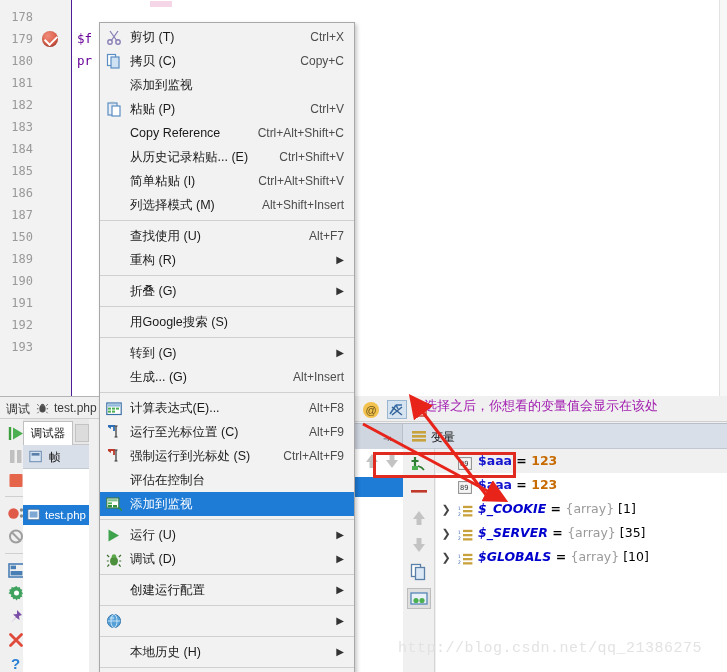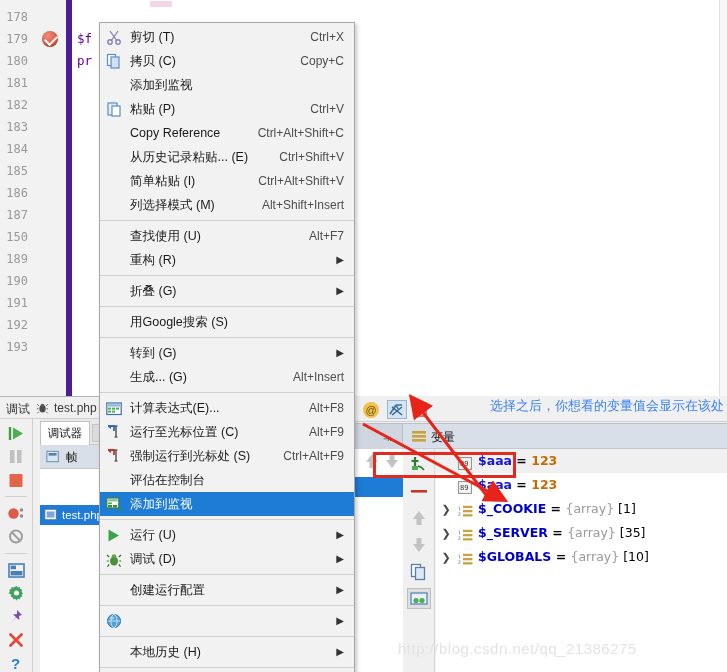--- a/index.html
+++ b/index.html
@@ -11,21 +11,21 @@
     font-family: "Liberation Sans", "DejaVu Sans", sans-serif;
     font-size: 12px;
     color: #000;
   }
   #root { position: relative; width: 727px; height: 672px; overflow: hidden; }
 
   
   .editor-wrap { position:absolute; left:0; top:0; width:727px; height:396px; background:#ffffff; }
   .gutter {
     position:absolute; left:0; top:0; width:72px; height:396px;
-    background:#f2f2f2; border-right:6px solid #4c1d95;
+    background:#f2f2f2; border-right:1px solid #4c1d95;
   }
   .gutter-inner { position:relative; padding-top:6px; }
   .ln-row { height:22px; line-height:22px; position:relative; }
   .ln-num {
     position:absolute; right:38px; top:0;
     color:#999999; font-family:"DejaVu Sans Mono","Liberation Mono",monospace; font-size:12px;
   }
   .bp-icon {
     position:absolute; left:42px; top:3px; width:16px; height:16px;
     border-radius:50%;
@@ -55,21 +55,21 @@
   .dt-bug { position:absolute; left:36px; top:5px; width:13px; height:12px; }
   .dt-file { position:absolute; left:54px; top:4px; font-size:12px; color:#3b3b3b; }
 
   .debug-left-toolbar {
     position:absolute; left:0; top:22px; width:33px; height:254px;
     background:#f0f0f0; border-right:1px solid #d0d0d0;
     display:flex; flex-direction:column; align-items:center; padding-top:5px; gap:5px;
   }
   .tb-btn { width:24px; height:21px; display:flex; align-items:center; justify-content:center; }
   .tb-sep { width:22px; height:1px; background:#cfcfcf; margin:2px 0; }
-  .frames-col { position:absolute; left:40px; top:22px; width:66px; height:254px; background:#f0f0f0; }
+  .frames-col { position:absolute; left:23px; top:22px; width:66px; height:254px; background:#f0f0f0; }
   .tab-strip { position:relative; height:26px; background:#e8e8e8; border-bottom:1px solid #c8c8c8; }
   .tab-act {
     position:absolute; left:0; top:2px; width:50px; height:24px;
     background:#ffffff; border:1px solid #c0c0c0; border-bottom:none;
     font-size:11.5px; text-align:center; line-height:22px; color:#111;
   }
   .tab-next { position:absolute; left:52px; top:5px; width:14px; height:18px; background:#dcdcdc; border:1px solid #c3c3c3; }
   .frames-hdr {
     position:relative; height:24px; background:#d9dfe8; border-bottom:1px solid #c2c8d1;
     font-size:11.5px; line-height:24px; padding-left:26px; color:#111;
@@ -112,38 +112,37 @@
   .vars-leftstub .dn { position:absolute; left:26px; top:2px; }
   .vars-leftstub .selbar { position:absolute; left:0; top:28px; width:48px; height:20px; background:#1e7bd6; }
 
   .vars-tree { position:absolute; left:81px; top:53px; width:291px; height:223px; background:#ffffff; }
   .var-row { position:relative; height:24px; line-height:24px; font-size:12.5px; white-space:nowrap; }
   .var-row.hl { background:#f0f0f0; }
   .twisty { position:absolute; left:4px; top:0; width:12px; text-align:center; color:#444; font-size:11px; }
   .vicon { position:absolute; left:22px; top:5px; width:14px; height:13px; }
   .vtext { padding-left:42px; font-family:"DejaVu Sans","Liberation Sans",sans-serif; }
   .v-name { color:#1717cf; font-weight:bold; }
-  .v-name-d { color:#0000cc; font-weight:bold; }
+  .v-name-d { color:#0000cc; font-weight:bold;font-style:italic; }
   .v-eq { color:#000; font-weight:bold; }
   .v-num { color:#c76a00; font-weight:bold; }
   .v-arr { color:#9a9a9a; }
   .v-cnt { color:#000; }
   .hl-box { position:absolute; left:18px; top:56px; width:143px; height:26px; border:3px solid #e02b20; pointer-events:none; }
 
   
   .anno-text {
     position:absolute; left:424px; top:396px; width:300px;
-    color:#3b82f6; font-size:13px; line-height:20px;
+    color:#a21caf; font-size:13px; line-height:20px;
     font-family:"DejaVu Sans","Liberation Sans",sans-serif;
-    text-align:right;
   }
   .anno-svg { position:absolute; left:0; top:0; width:727px; height:672px; pointer-events:none; }
   .watermark {
     position:absolute; left:398px; top:640px;
-    font-family:Liberation Sans, sans-serif;
+    font-family:Liberation Mono, monospace;
     font-size:15px; color:#e3e3e3; letter-spacing:.5px;
   }
 
   
   .ctx-menu {
     position:absolute; left:99px; top:22px; width:256px;
     background:#f2f2f2; border:1px solid #a8a8a8;
     box-shadow:2px 2px 4px rgba(0,0,0,.22);
     padding:2px 0 2px 0;
   }

